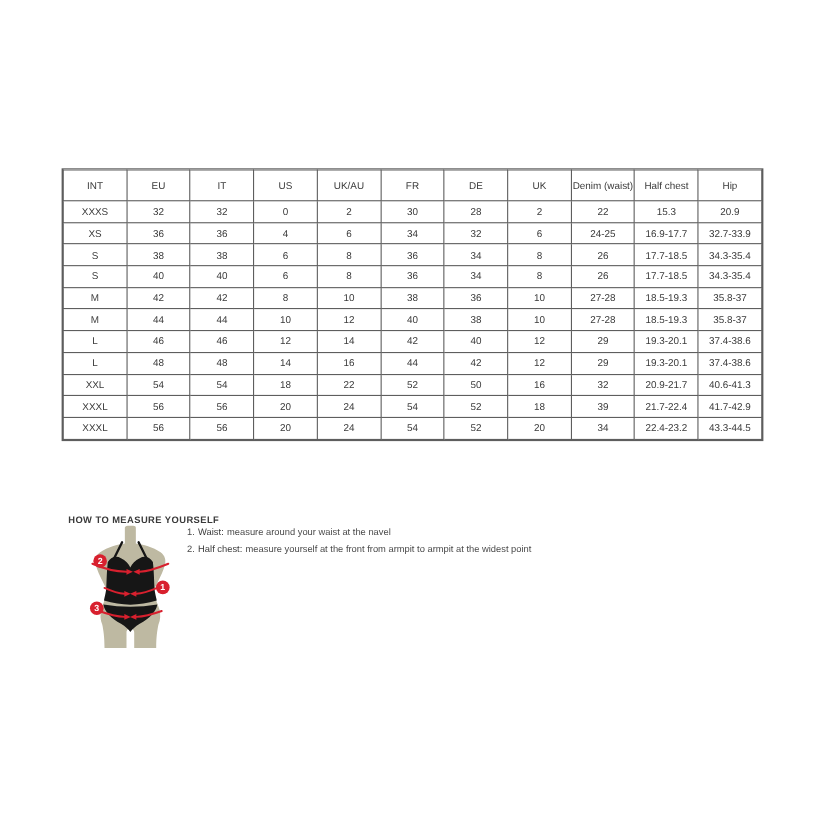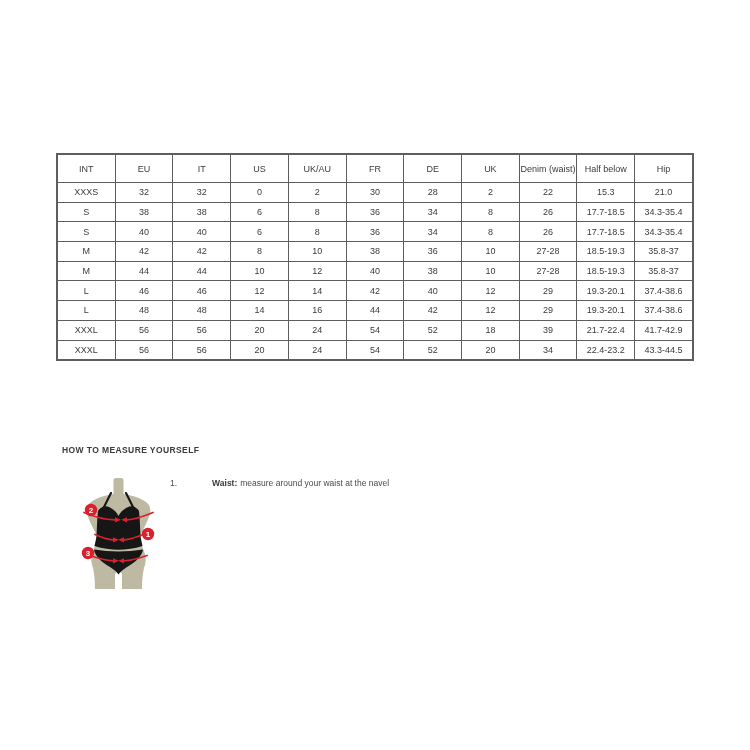--- a/index.html
+++ b/index.html
@@ -19,29 +19,29 @@
   .size-table th,.size-table td{
     border:1px solid var(--border);
     text-align:center;vertical-align:middle;
     padding:0;font-weight:normal;white-space:nowrap;overflow:hidden;
   }
   .size-table thead tr{height:28px;}
   .size-table tbody tr{height:19.7px;}
 
   
   .howto-title{
-    position:absolute;left:62px;top:445px;
+    position:absolute;left:62px;top:467px;
     font-size:8.5px;font-weight:bold;letter-spacing:.4px;color:var(--text);
   }
   .howto-list{
     position:absolute;left:170px;top:475px;
     font-size:8.5px;line-height:16px;color:#4a4a4a;
   }
   .howto-item .num{margin-right:3px;}
-  .howto-item .lbl{font-weight:bold;color:var(--text);margin-right:3px;margin-left:32px;}
+  .howto-item .lbl{font-weight:normal;color:var(--text);margin-right:3px;}
 
   
   .figure{position:absolute;left:74px;top:476px;width:92px;height:116px;}
   .fig-body{fill:var(--mannequin);}
   .fig-garment{fill:var(--garment);}
   .fig-strap{stroke:var(--garment);stroke-width:2.1;stroke-linecap:round;}
   .arrow{stroke:var(--accent-red);fill:none;stroke-width:1.8;stroke-linecap:round;}
   .arrowhead{fill:var(--accent-red);}
   .marker-circle{fill:var(--accent-red);}
   .marker-num{fill:#ffffff;font-family:"Liberation Sans",sans-serif;font-size:8px;font-weight:bold;text-anchor:middle;}
@@ -56,37 +56,50 @@
       <tr>
           <th>INT</th>
           <th>EU</th>
           <th>IT</th>
           <th>US</th>
           <th>UK/AU</th>
           <th>FR</th>
           <th>DE</th>
           <th>UK</th>
           <th>Denim (waist)</th>
-          <th>Half below</th>
+          <th>Half chest</th>
           <th>Hip</th>
         </tr>
     </thead>
     <tbody>
         <tr>
           <td>XXXS</td>
           <td>32</td>
           <td>32</td>
           <td>0</td>
           <td>2</td>
           <td>30</td>
           <td>28</td>
           <td>2</td>
           <td>22</td>
           <td>15.3</td>
-          <td>21.0</td>
+          <td>20.9</td>
+        </tr>
+        <tr>
+          <td>XS</td>
+          <td>36</td>
+          <td>36</td>
+          <td>4</td>
+          <td>6</td>
+          <td>34</td>
+          <td>32</td>
+          <td>6</td>
+          <td>24-25</td>
+          <td>16.9-17.7</td>
+          <td>32.7-33.9</td>
         </tr>
         <tr>
           <td>S</td>
           <td>38</td>
           <td>38</td>
           <td>6</td>
           <td>8</td>
           <td>36</td>
           <td>34</td>
           <td>8</td>
@@ -151,20 +164,33 @@
           <td>48</td>
           <td>48</td>
           <td>14</td>
           <td>16</td>
           <td>44</td>
           <td>42</td>
           <td>12</td>
           <td>29</td>
           <td>19.3-20.1</td>
           <td>37.4-38.6</td>
+        </tr>
+        <tr>
+          <td>XXL</td>
+          <td>54</td>
+          <td>54</td>
+          <td>18</td>
+          <td>22</td>
+          <td>52</td>
+          <td>50</td>
+          <td>16</td>
+          <td>32</td>
+          <td>20.9-21.7</td>
+          <td>40.6-41.3</td>
         </tr>
         <tr>
           <td>XXXL</td>
           <td>56</td>
           <td>56</td>
           <td>20</td>
           <td>24</td>
           <td>54</td>
           <td>52</td>
           <td>18</td>
@@ -241,15 +267,16 @@
       <text class="marker-num" x="74" y="60.8">1</text>
     </g>
     <g>
       <circle class="marker-circle" cx="14" cy="77" r="6.2"></circle>
       <text class="marker-num" x="14" y="79.8">3</text>
     </g>
   </svg>
 
   <div class="howto-list">
     <div class="howto-item"><span class="num">1.</span><span class="lbl">Waist:</span><span class="txt">measure around your waist at the navel</span></div>
+    <div class="howto-item"><span class="num">2.</span><span class="lbl">Half chest:</span><span class="txt">measure yourself at the front from armpit to armpit at the widest point</span></div>
   </div>
 
 </div>
 
 </body></html>

